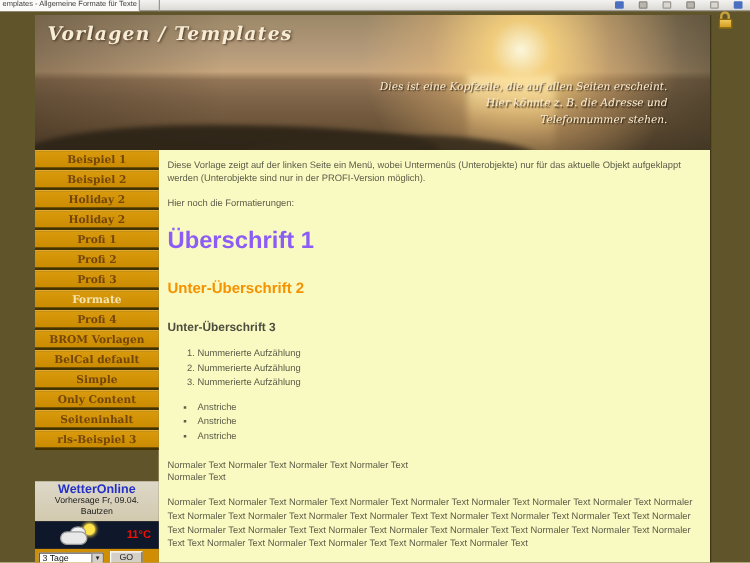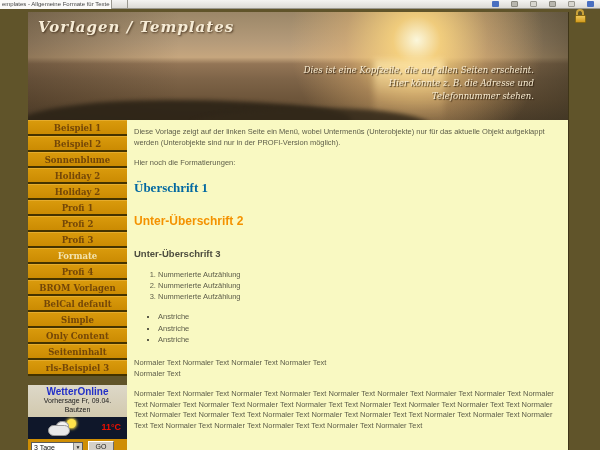--- a/index.html
+++ b/index.html
@@ -81,21 +81,21 @@
   .range-select .arrow-btn { width:9px; background:#d4d0c8; border-left:1px solid #888;
     font-size:5px; line-height:9px; text-align:center; color:#222; }
   .go-button { width:26px; height:12px; background:#d4d0c8; border:1px solid;
     border-color:#fff #6a6a6a #6a6a6a #fff; font-size:7px; line-height:10px; text-align:center; color:#222; }
 
   
   .content { flex:1; background:#f9f9c2; padding:7px 8px 0 7px; color:#5d5d49;
     font-size:7.5px; line-height:1.45; overflow:hidden; }
   .content p { margin-bottom:9px; }
   .formats-label { margin-top:3px; }
-  .content h1 { font-size:13px; color:#0369a1; margin:10px 0 2px; font-family:Liberation Serif, serif; }
+  .content h1 { font-size:19px; color:#8b5cf6; margin:10px 0 2px; font-family:Liberation Sans, sans-serif; }
   .content h2 { font-size:12px; color:#f49200; margin:16px 0 2px; }
   .content h3 { font-size:9.5px; color:#4c4c3e; margin:16px 0 2px; }
   .content ol { margin:9px 0 0 14px; padding-left:10px; }
   .content ul { margin:9px 0 0 14px; padding-left:10px; list-style-type:square; }
   .content li { margin-bottom:0.5px; }
   .normal-short { margin-top:12px; }
 </style>
 </head>
 <body>
 
@@ -128,21 +128,20 @@
       <div>Dies ist eine Kopfzeile, die auf allen Seiten erscheint.</div>
       <div>Hier könnte z. B. die Adresse und</div>
       <div>Telefonnummer stehen.</div>
     </div>
   </div>
 
   <div class="body-row">
     <div class="sidebar">
       <div class="menu-item">Beispiel 1</div>
       <div class="menu-item">Beispiel 2</div>
-      <div class="menu-item">Sonnenblume</div>
       <div class="menu-item">Holiday 2</div>
       <div class="menu-item">Holiday 2</div>
       <div class="menu-item">Profi 1</div>
       <div class="menu-item">Profi 2</div>
       <div class="menu-item">Profi 3</div>
       <div class="menu-item selected">Formate</div>
       <div class="menu-item">Profi 4</div>
       <div class="menu-item">BROM Vorlagen</div>
       <div class="menu-item">BelCal default</div>
       <div class="menu-item">Simple</div>

